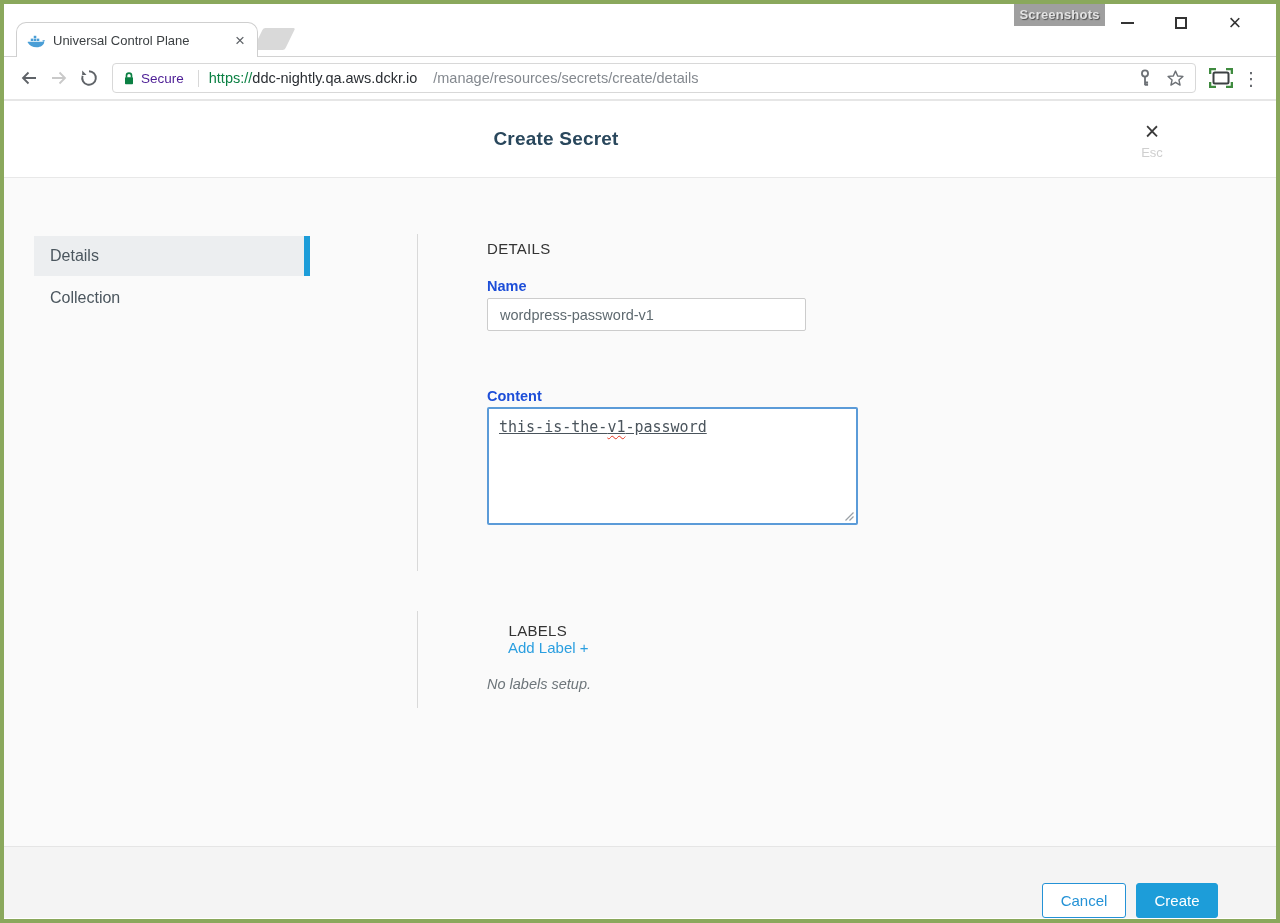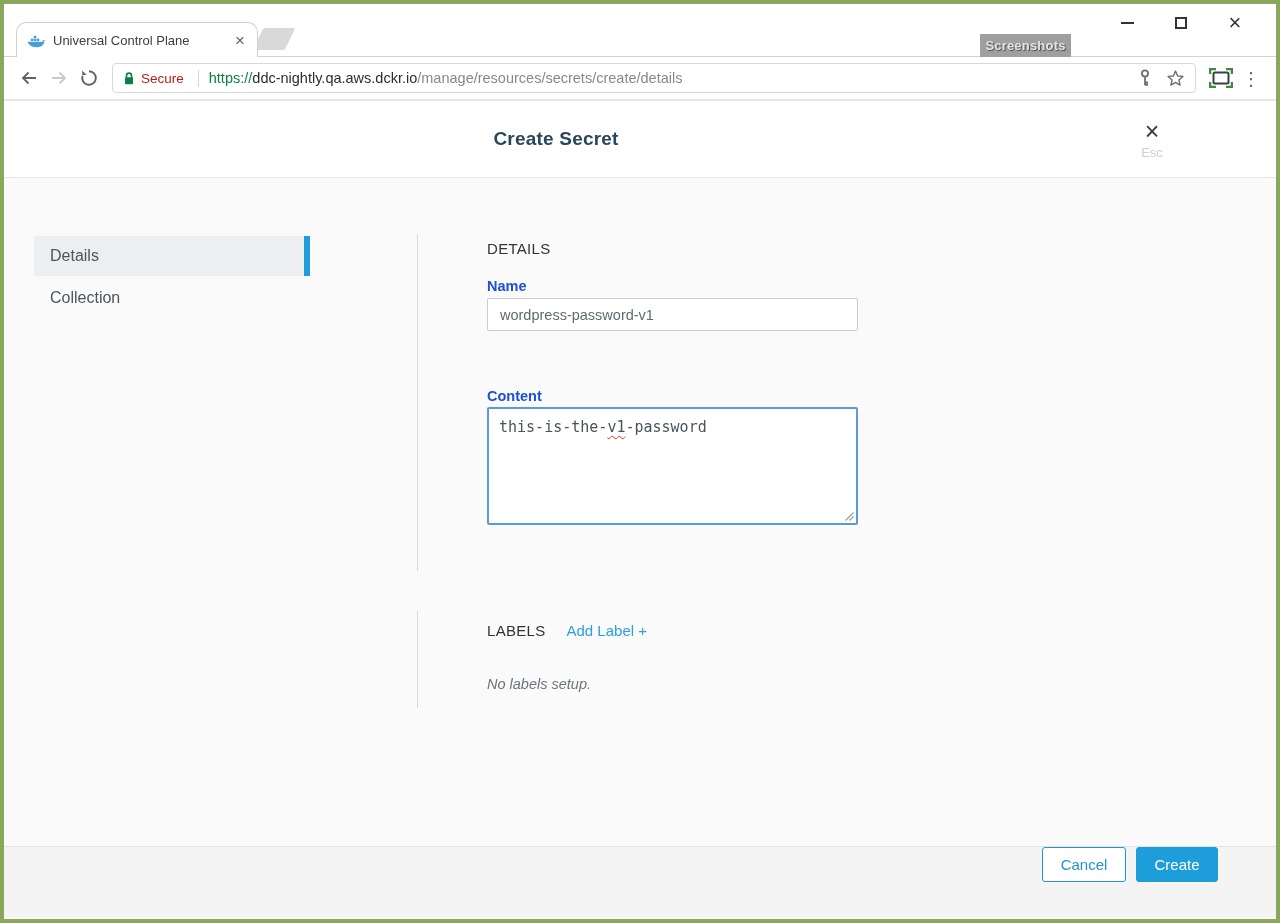--- a/index.html
+++ b/index.html
@@ -16,34 +16,34 @@
   .tab-close { font-size:17px; color:#5f6368; line-height:1; cursor:default; padding:0 2px; }
   .newtab-btn { position:absolute; left:254px; bottom:6px; width:32px; height:22px; background:#d9d9d9;
                 transform:skewX(-26deg); border-radius:2px; }
 
   .win-controls { position:absolute; top:10px; right:14px; display:flex; align-items:center; z-index:3; }
   .win-btn { width:54px; display:flex; justify-content:center; align-items:center; height:18px; }
   .min-glyph { width:13px; border-bottom:2px solid #333; height:2px; display:inline-block; }
   .max-glyph { width:12px; height:12px; border:2px solid #333; display:inline-block; }
   .close-glyph { font-size:22px; color:#333; line-height:16px; }
 
-  .overlay-label { position:absolute; top:-1px; left:976px; width:91px; height:23px; background:#9f9f9f;
+  .overlay-label { position:absolute; top:-1px; left:1010px; width:91px; height:23px; background:#9f9f9f;
                    color:#e3e3e3; font-size:13px; font-weight:bold; display:flex; align-items:center;
-                   justify-content:center; text-shadow:1px 1px 1px #4e4e4e; z-index:4; letter-spacing:.2px;margin-top:31px; }
+                   justify-content:center; text-shadow:1px 1px 1px #4e4e4e; z-index:4; letter-spacing:.2px; }
 
   .toolbar { height:44px; background:#fff; border-bottom:2px solid #e6e6e6; display:flex; align-items:center; padding:0 10px; }
   .nav-btn { width:30px; height:30px; display:flex; align-items:center; justify-content:center; }
   .addr-bar { flex:1; height:30px; margin:0 10px 0 8px; background:#fff; border:1px solid #d8d8d8; border-radius:4px;
               display:flex; align-items:center; padding:0 10px; }
-  .secure-label { color:#b91c1c; font-size:13.5px; margin:0 4px 0 6px; }
+  .secure-label { color:#4c1d95; font-size:13.5px; margin:0 4px 0 6px; }
   .addr-sep { width:1px; height:17px; background:#d8d8d8; margin:0 10px; }
   .url { font-size:14.5px; white-space:nowrap; overflow:hidden; flex:1; }
   .url .scheme { color:#0b8043; }
   .url .host { color:#2a2e33; }
-  .url .path { color:#84898f; }
+  .url .path { color:#84898f;margin-left:16px; }
   .addr-right { display:flex; align-items:center; gap:14px; margin-left:8px; }
   .menu-dots { font-size:18px; color:#5f6368; font-family:"DejaVu Sans", sans-serif; padding:0 6px; letter-spacing:0; }
 
   
   .page { height:817px; display:flex; flex-direction:column; background:#fafafa; }
   .modal-header { position:relative; height:77px; background:#fff; border-bottom:1px solid #e8e8e8;padding-left:16px; }
   .modal-title { position:absolute; left:0; top:27px; width:1192px; text-align:center; transform:translateX(-44px);
                  font-size:19px; font-weight:bold; color:#29475c; letter-spacing:.2px; }
   .modal-close { position:absolute; left:1126px; top:18px; width:44px; text-align:center; cursor:default; }
   .modal-close-x { font-size:25px; color:#3a3a3a; line-height:24px; display:block; font-weight:normal; }
@@ -59,38 +59,38 @@
   .vdiv { position:absolute; left:413px; width:1px; background:#d9d9d9; }
   .vdiv.one { top:56px; height:337px; }
   .vdiv.two { top:433px; height:97px; }
 
   .section-heading { position:absolute; left:483px; font-size:15px; color:#333; letter-spacing:.3px; }
   .h-details { top:62px; }
   .field-label { position:absolute; left:483px; font-size:14.5px; font-weight:bold; color:#1d4ed8; }
   .l-name { top:100px; }
   .l-content { top:210px; }
 
-  .name-input { position:absolute; left:483px; top:120px; width:371px; height:33px; border:1px solid #ccc;
+  .name-input { position:absolute; left:483px; top:120px; width:319px; height:33px; border:1px solid #ccc;
                 border-radius:2px; background:#fff; padding:0 12px; font-size:14.5px; color:#5f6a70;
                 font-family:"Liberation Sans", sans-serif; }
 
   .content-area { position:absolute; left:483px; top:229px; width:371px; height:118px; background:#fff;
                   border:2px solid #5b9bd8; border-radius:2px; padding:8px 10px;
                   font-family:"DejaVu Sans Mono","Liberation Mono",monospace; font-size:15px; color:#4a545c;
-                  line-height:1.35; cursor:text; }
+                  line-height:1.35; cursor:text;text-decoration:underline; }
   .misspelled { text-decoration:underline; text-decoration-style:wavy; text-decoration-color:#e4341f;
                 text-decoration-thickness:1px; text-underline-offset:3px; }
   .resize-handle { position:absolute; right:2px; bottom:2px; width:10px; height:10px; }
 
-  .labels-row { position:absolute; left:483px; top:444px; display:flex; align-items:flex-start; }
+  .labels-row { position:absolute; left:483px; top:444px; display:flex; align-items:center;flex-direction:column; }
   .labels-heading { font-size:15px; color:#333; letter-spacing:.3px; }
   .add-label-link { font-size:15px; color:#2b9fe0; margin-left:21px; cursor:pointer; }
   .empty-labels { position:absolute; left:483px; top:498px; font-size:14.5px; font-style:italic; color:#6d757a; }
 
-  .modal-footer { height:72px; background:#f4f4f4; border-top:1px solid #e5e5e5; display:flex; align-items:flex-start;
+  .modal-footer { height:72px; background:#f4f4f4; border-top:1px solid #e5e5e5; display:flex; align-items:flex-end;
                   justify-content:flex-end; padding-right:58px; gap:10px; }
   .btn { height:35px; border-radius:3px; font-size:15px; font-family:"Liberation Sans", sans-serif; cursor:pointer;
          display:flex; align-items:center; justify-content:center; }
   .btn-cancel { width:84px; background:#fff; border:1px solid #2492d6; color:#2492d6; }
   .btn-create { width:82px; background:#1d9dd9; border:1px solid #1d9dd9; color:#fff; }
 </style>
 </head>
 <body>
 
 <div class="frame">

